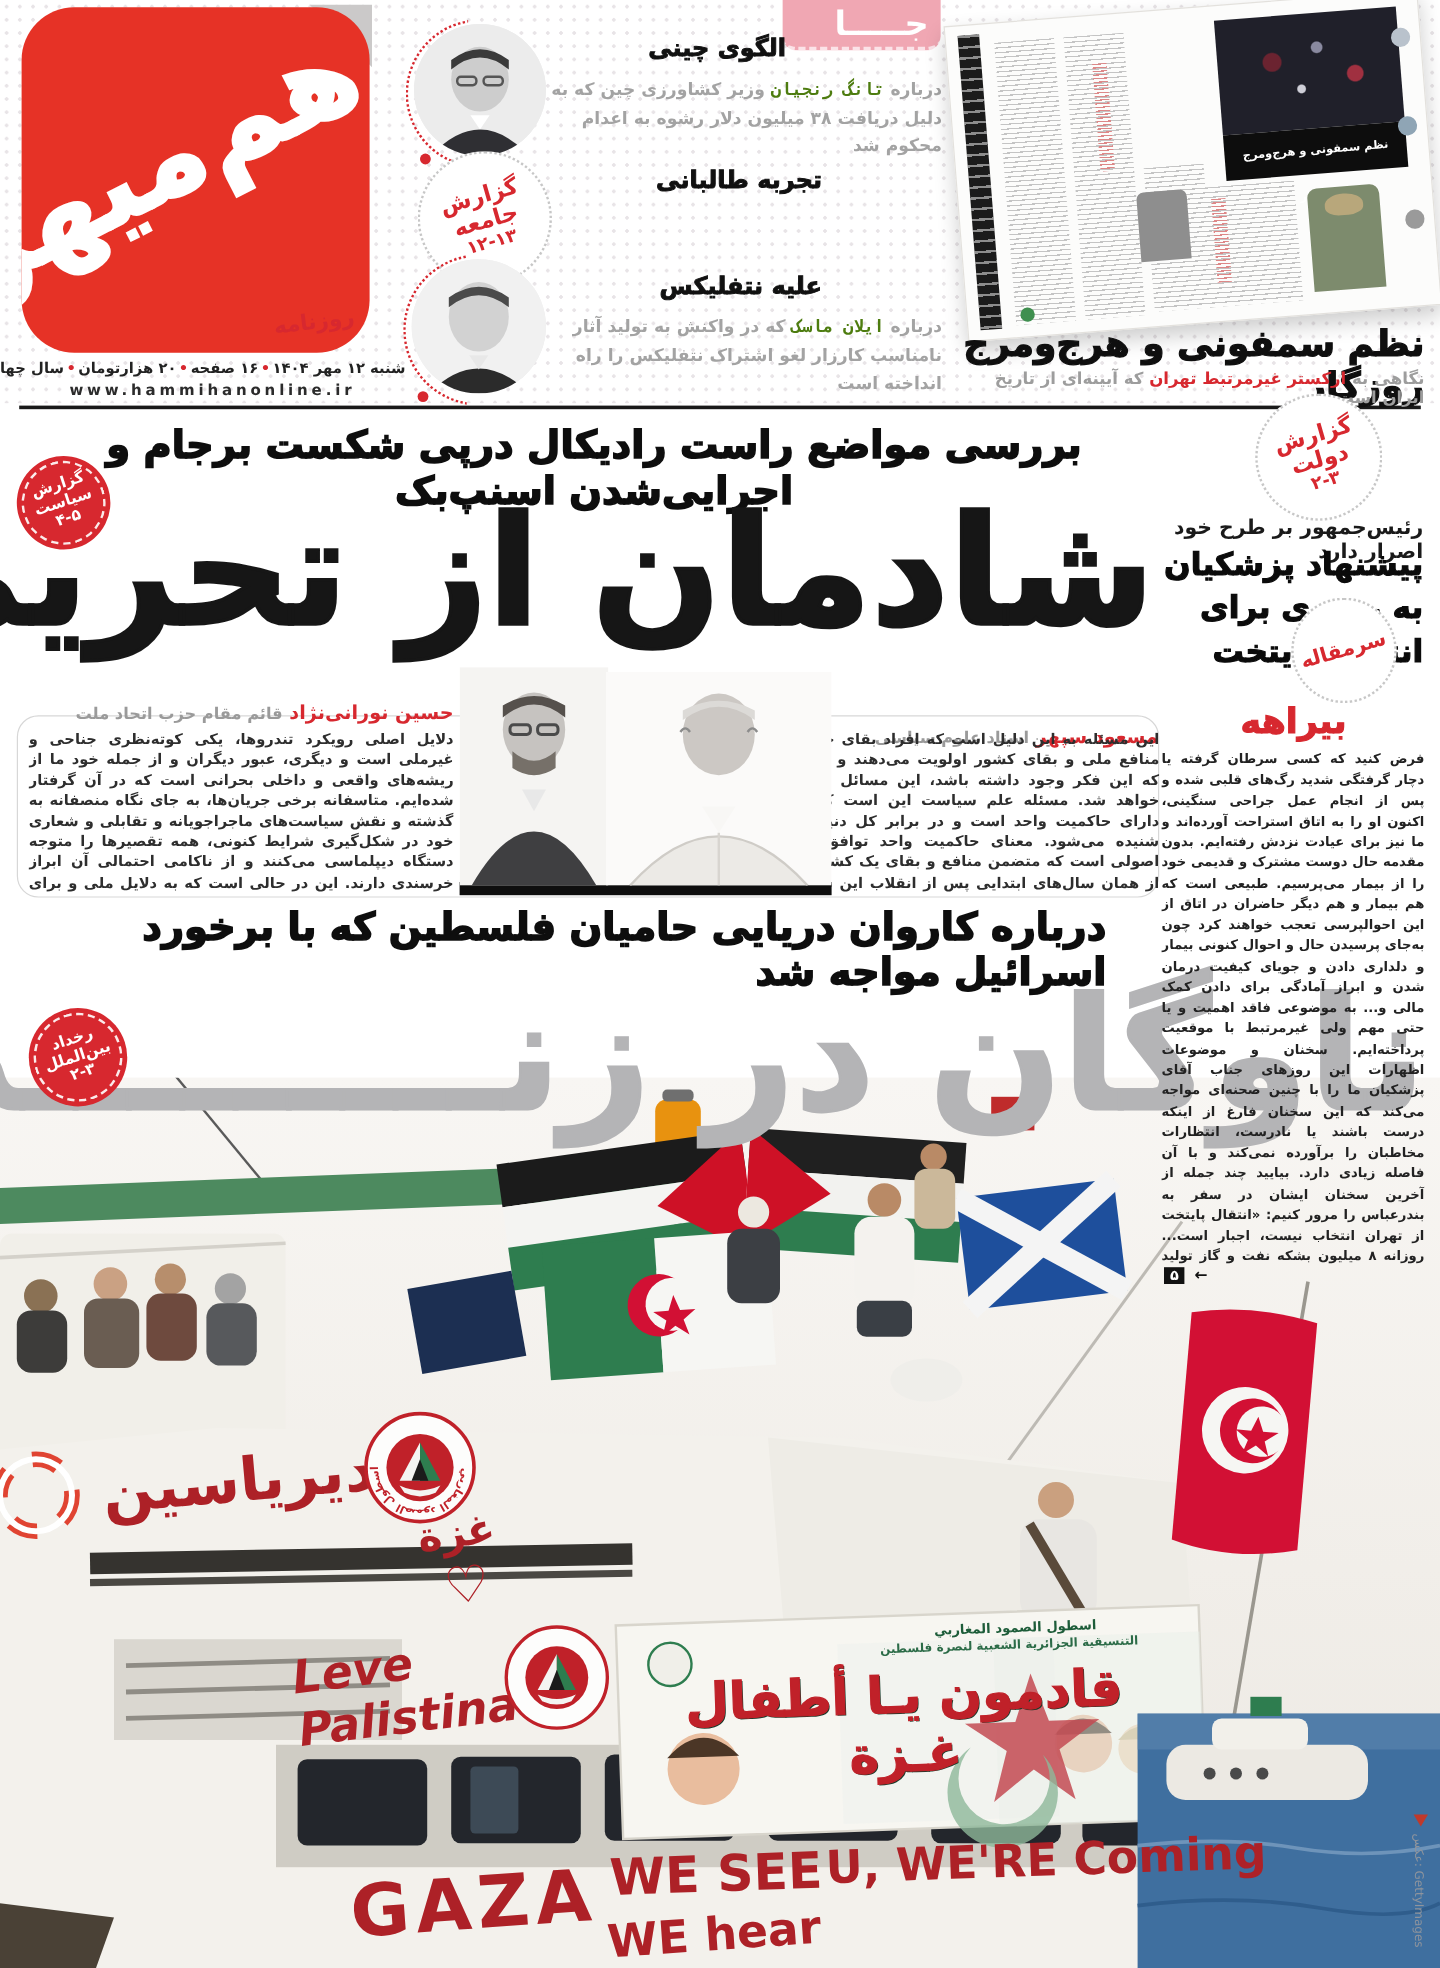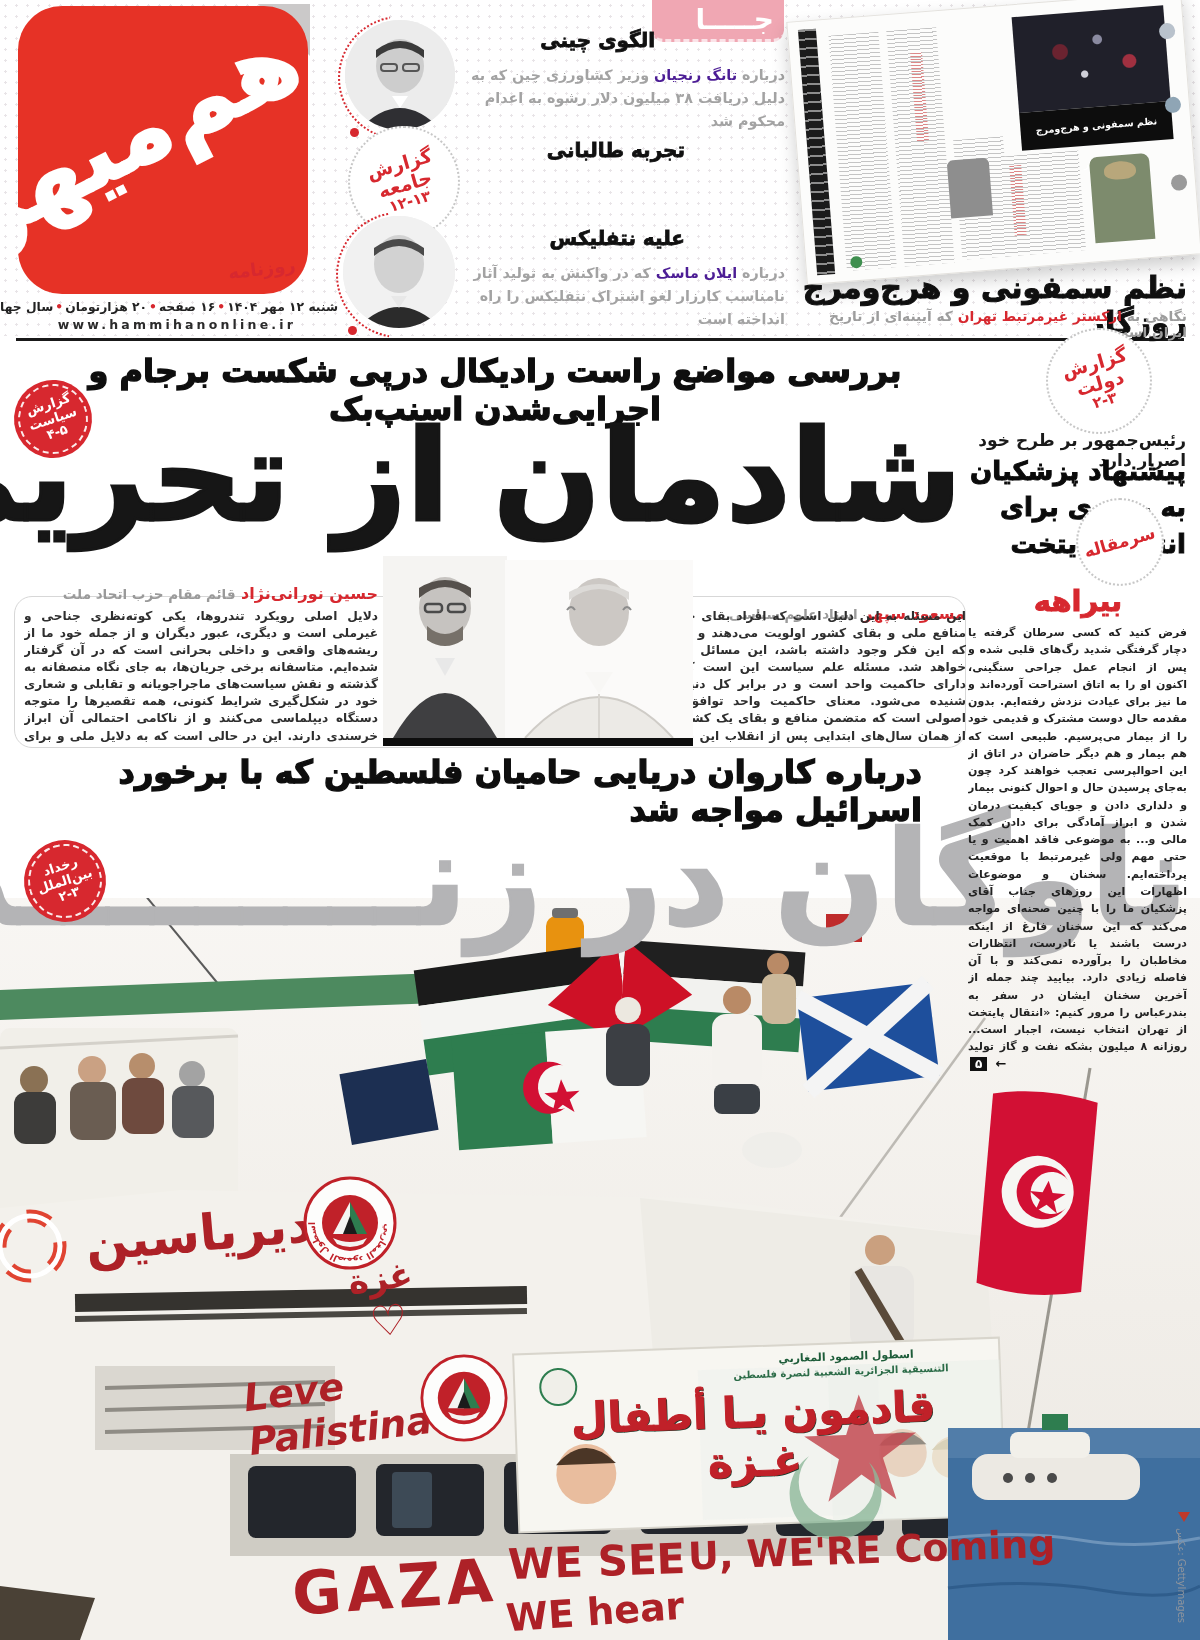--- a/index.html
+++ b/index.html
@@ -27,21 +27,21 @@
   .url{left:16px;top:317px;width:322px;font-size:12.5px;letter-spacing:3.2px;color:#2b2b2b;
        font-weight:bold;text-align:center;}
   .rule-top{left:16px;top:338px;width:1168px;height:3px;background:#191919;}
   
   .t-photo{border-radius:50%;overflow:hidden;background:#ededed;}
   .t-arc{border-radius:50%;border:2px dotted #d7282f;clip-path:polygon(0 0,42% 0,42% 100%,0 100%);}
   .t-dot{width:9px;height:9px;border-radius:50%;background:#d7282f;}
   .t-title{font-size:20px;font-weight:bold;color:#111;direction:rtl;text-align:right;
            -webkit-text-stroke:0.8px #111;}
   .t-body{direction:rtl;text-align:right;font-size:14.3px;font-weight:bold;color:#a3a3a3;line-height:1.6;}
-  .t-body .hl{color:#4c1d95;}
+  .t-body .hl{color:#4d7c0f;font-family:Liberation Mono, monospace;}
   .pink-tag{left:652px;top:0;width:132px;height:42px;background:#f0a7b3;border-radius:0 0 12px 12px;
             color:#fff;font-size:28px;font-weight:bold;direction:rtl;padding-right:10px;line-height:40px;
             border-bottom:3px dashed #fbe3e8;box-sizing:border-box;padding-left:48px;}
   .badge-white{border-radius:50%;background:#fff;border:2.5px dotted #c7c7c7;display:flex;
                align-items:center;justify-content:center;}
   .badge-white .in{transform:rotate(-16deg);text-align:center;color:#d7282f;font-weight:bold;
                    font-size:19px;line-height:1.08;direction:rtl;}
   .badge-red{border-radius:50%;background:#d7282f;display:flex;align-items:center;justify-content:center;
              outline:2px dashed rgba(255,255,255,.9);outline-offset:-6px;transform:rotate(-18deg);}
   .badge-red .in{text-align:center;color:#fff;font-weight:bold;font-size:13px;line-height:1.12;direction:rtl;}

